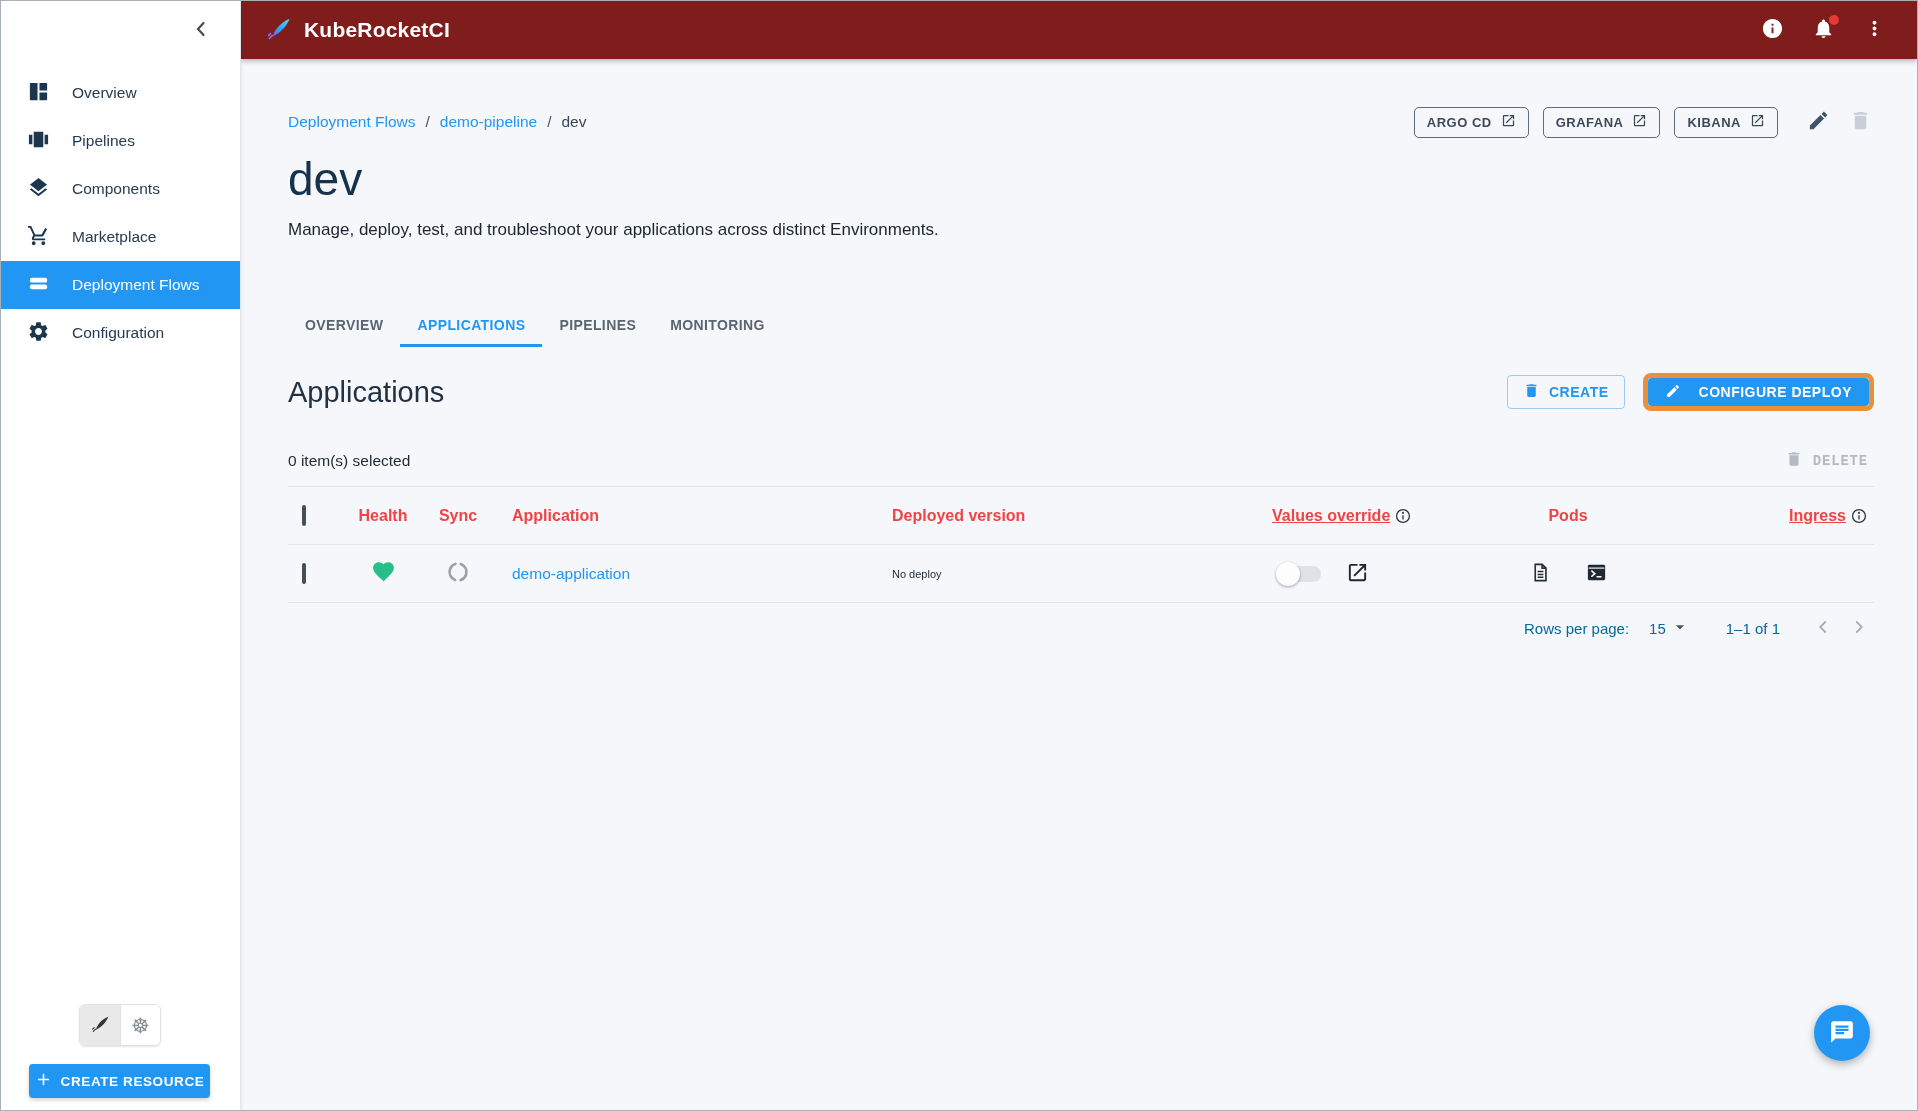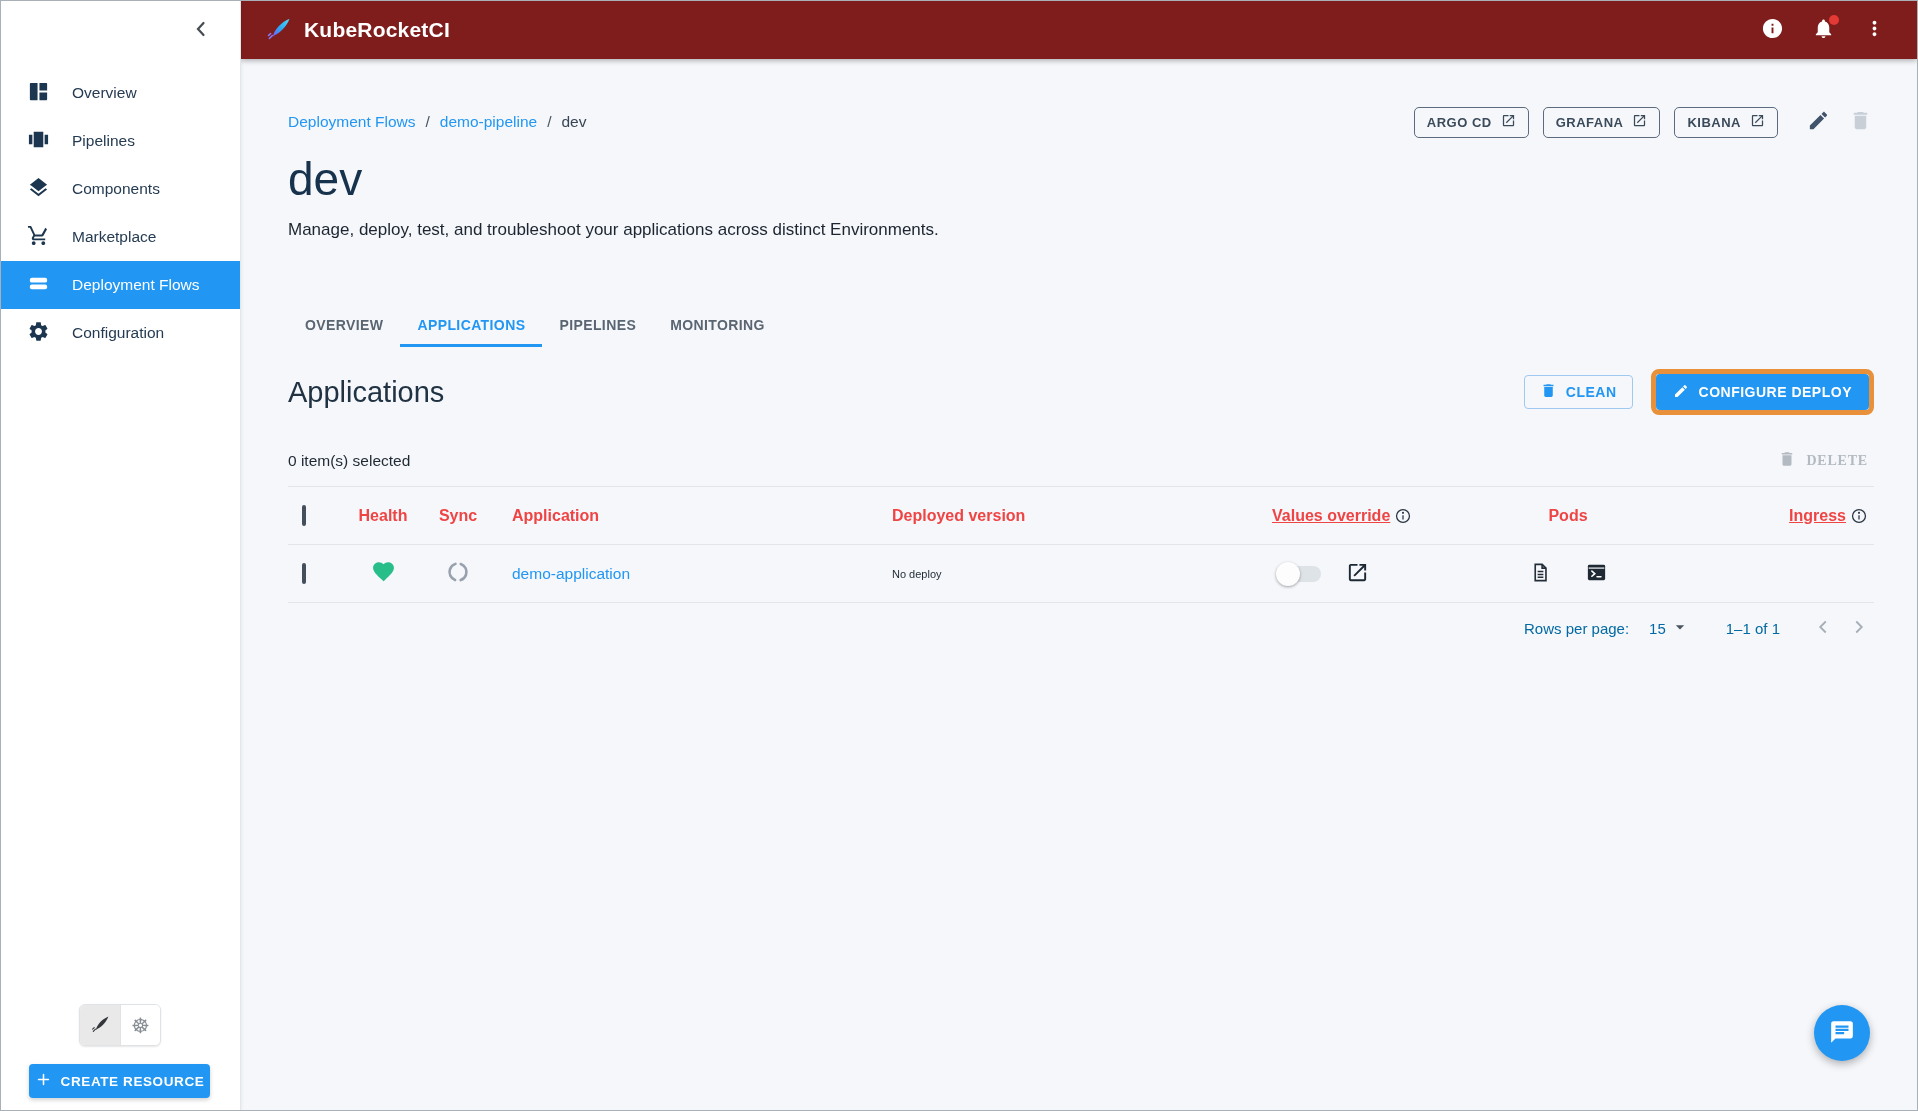--- a/index.html
+++ b/index.html
@@ -74,29 +74,29 @@
   .tab.active { color:#2196f3; border-bottom-color:#2196f3; }
 
   .section-head { margin-top:22px; height:46px; display:flex; align-items:center; }
   .section-title { font-size:29px; font-weight:400; color:#213243; }
   .section-actions { margin-left:auto; display:flex; align-items:center; gap:18px; }
   .clean-btn { height:34px; padding:0 15px; display:flex; align-items:center; gap:9px; background:transparent;
                border:1px solid #9fc9f1; border-radius:4px; color:#2196f3; font-family:inherit; font-size:14px;
                font-weight:700; letter-spacing:.5px; cursor:pointer; }
   .clean-btn svg { width:17px; height:17px; fill:#2196f3; }
   .deploy-ring { border:5px solid #e8913a; border-radius:8px; }
-  .deploy-btn { height:36px; padding:0 17px; display:flex; align-items:center; gap:10px; background:#2196f3;
+  .deploy-btn { height:28px; padding:0 17px; display:flex; align-items:center; gap:18px; background:#2196f3;
                 border:none; border-radius:4px; color:#fff; font-family:inherit; font-size:14px; font-weight:700;
                 letter-spacing:.5px; cursor:pointer; }
   .deploy-btn svg { width:16px; height:16px; fill:#fff; }
 
   .sel-row { margin-top:20px; height:52px; display:flex; align-items:center; border-bottom:1px solid #e2e6eb; }
   .sel-summary { font-size:15.5px; color:#1f2933; }
   .delete-btn { margin-left:auto; margin-right:6px; display:flex; align-items:center; gap:10px; border:none; background:none;
-                color:#b4bac2; font-family:Liberation Serif, serif; font-size:14px; font-weight:700; letter-spacing:.8px; cursor:default; }
+                color:#b4bac2; font-family:Liberation Mono, monospace; font-size:14px; font-weight:700; letter-spacing:.8px; cursor:default; }
   .delete-btn svg { width:18px; height:18px; fill:#b4bac2; }
 
   .tbl-row { display:grid; grid-template-columns:60px 70px 80px 380px 380px 215px 190px auto;
              align-items:center; height:58px; border-bottom:1px solid #e2e6eb; }
   .th { font-size:16px; font-weight:700; color:#ef4444; }
   .c-center { display:flex; justify-content:center; align-items:center; }
   .c-left   { display:flex; justify-content:flex-start; align-items:center; padding-left:14px; }
   .c-right  { display:flex; justify-content:flex-end; align-items:center; padding-right:6px; }
   .th-with-info { display:flex; gap:4px;text-decoration:underline; }
   .info-i { width:18px; height:18px; cursor:pointer; }
@@ -327,21 +327,21 @@
 
     <div class="section-head">
       <h2 class="section-title">Applications</h2>
       <div class="section-actions">
         <button class="clean-btn">
           <span>
             <svg viewBox="0 0 24 24">
                 <path d="M6 19c0 1.1.9 2 2 2h8c1.1 0 2-.9 2-2V7H6v12zM19 4h-3.5l-1-1h-5l-1 1H5v2h14V4z"></path>
               </svg>
           </span>
-          <span>CLEAN</span>
+          <span>CREATE</span>
         </button>
         <div class="deploy-ring">
           <button class="deploy-btn">
             <span>
               <svg viewBox="0 0 24 24">
                   <path d="M3 17.25V21h3.75L17.81 9.94l-3.75-3.75L3 17.25zM20.71 7.04c.39-.39.39-1.02 0-1.41l-2.34-2.34c-.39-.39-1.02-.39-1.41 0l-1.83 1.83 3.75 3.75 1.83-1.83z"></path>
                 </svg>
             </span>
             <span>CONFIGURE DEPLOY</span>
           </button>

